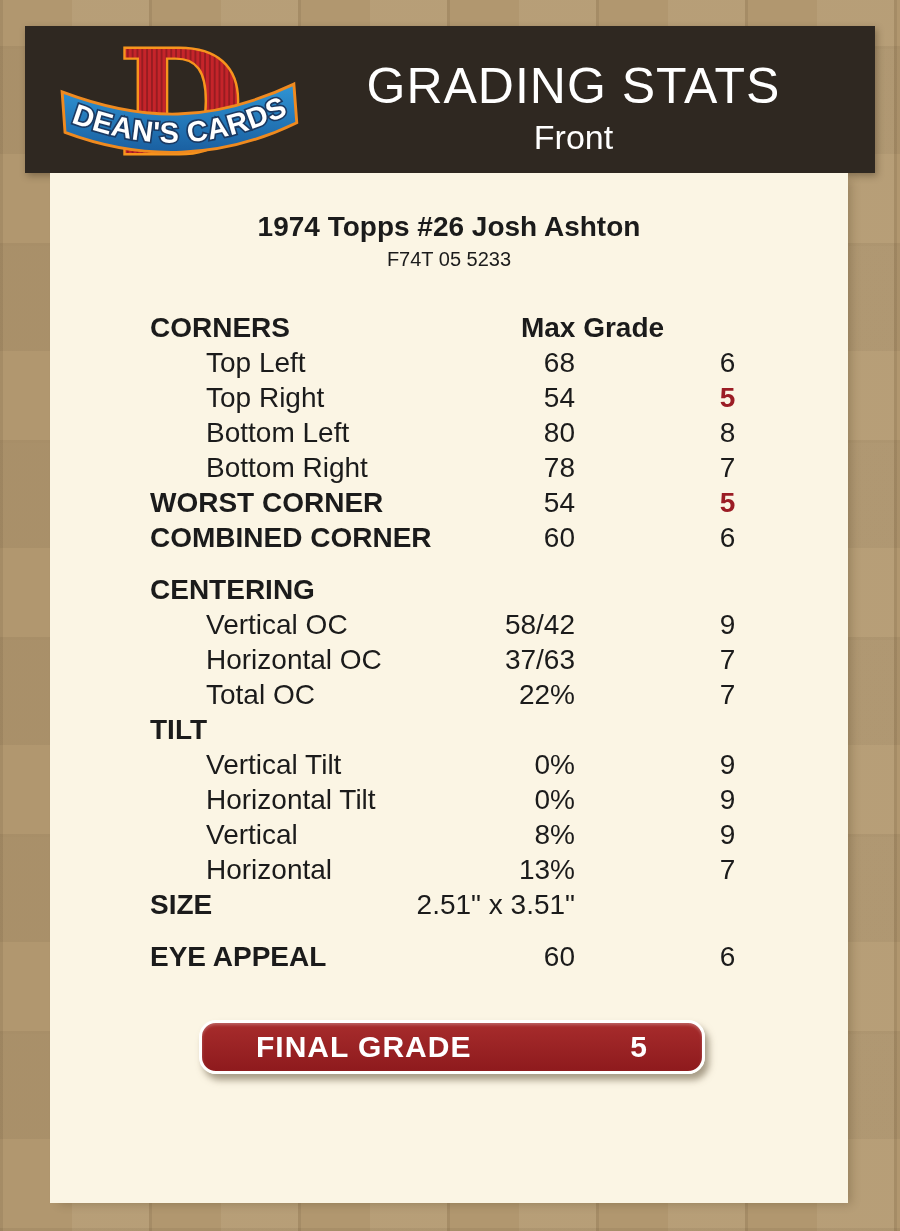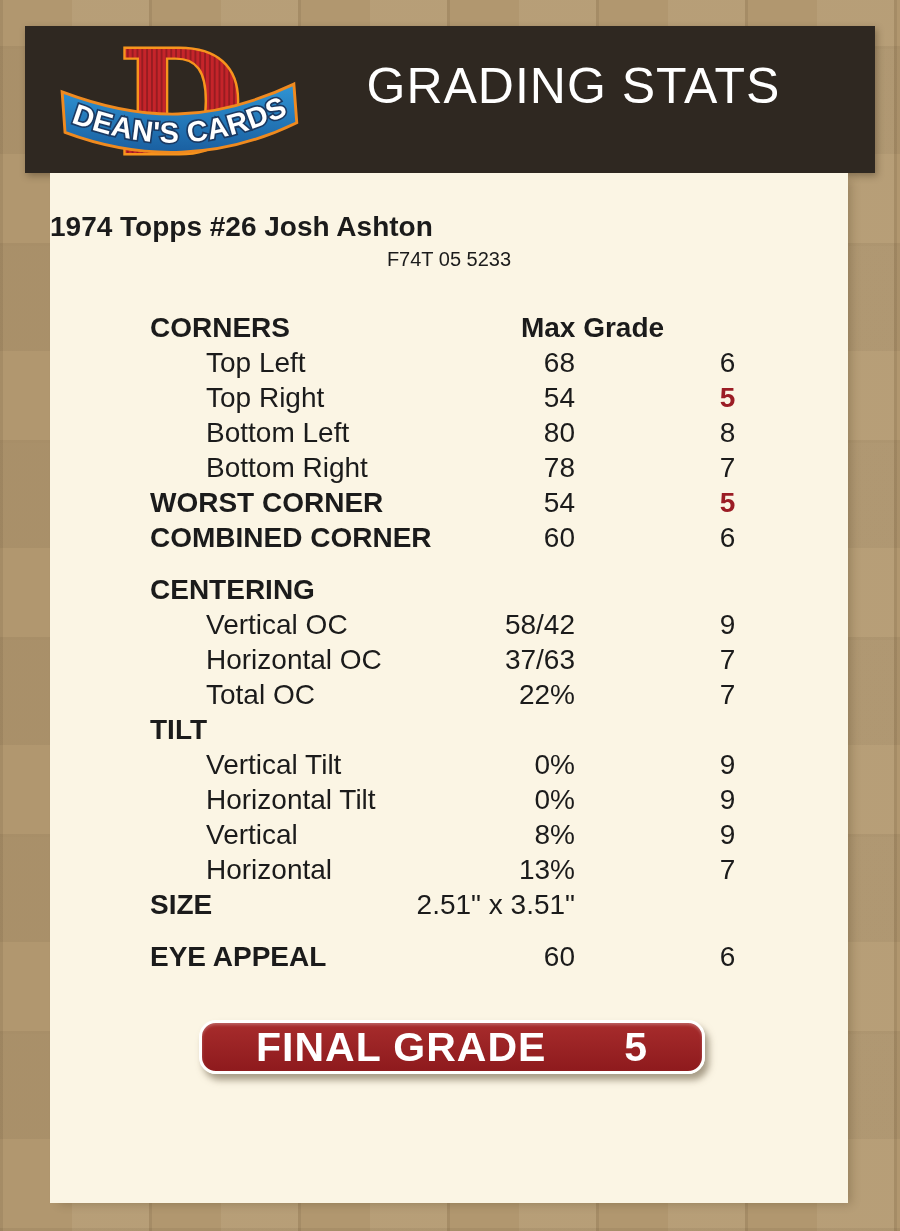--- a/index.html
+++ b/index.html
@@ -28,21 +28,21 @@
   .logo { position:absolute; left:26px; top:4px; width:254px; height:140px; }
   .titles { position:absolute; left:255px; right:8px; top:32px; text-align:center; color:#ffffff; }
   .title   { font-size:50px; line-height:56px; letter-spacing:1px; font-weight:normal; }
   .subtitle{ font-size:34px; line-height:46px; font-weight:normal; }
 
   .panel {
     position:absolute; left:50px; top:173px; width:798px; height:1030px;
     background:var(--panel-cream,#fbf5e4);
     box-shadow:6px 4px 9px -3px rgba(60,45,20,0.25);
   }
-  .card-title  { margin-top:38px; text-align:left; font-size:28px; font-weight:bold; }
+  .card-title  { margin-top:38px; text-align:center; font-size:28px; font-weight:bold; }
   .card-serial { margin-top:5px;  text-align:center; font-size:20px; }
 
   .gtable { margin-top:39px; }
   .trow { display:flex; height:35px; line-height:35px; font-size:28px; padding-left:100px; white-space:nowrap; }
   .trow .lbl { width:290px; }
   .trow .val { width:135px; text-align:right; }
   .trow .gap { width:80px;  }
   .trow .grd { width:145px; text-align:center; }
   .trow.wide .lbl { width:190px; }
   .trow.wide .val { width:235px; }
@@ -50,21 +50,21 @@
   .bold   { font-weight:bold; }
   .red    { color:var(--accent-red,#9b1c24); font-weight:bold; }
   .spacer { height:17px; }
 
   .final {
     margin:46px 0 0 149px; width:506px; height:54px;
     border:3px solid #ffffff; border-radius:17px;
     background:linear-gradient(180deg,#a72c2c 0%, var(--button-red,#8e1a1d) 100%);
     box-shadow:4px 6px 7px rgba(96,82,58,0.55), inset 0 2px 3px rgba(255,255,255,0.25);
     display:flex; align-items:center; justify-content:space-between;
-    padding:0 54px; color:#ffffff; font-size:41px; font-weight:bold; letter-spacing:1px;
+    padding:0 54px; color:#ffffff; font-size:30px; font-weight:bold; letter-spacing:1px;
     cursor:default;
   }
 </style>
 </head>
 <body>
 
 <div class="page">
 
   <div class="header">
 
@@ -84,20 +84,21 @@
         <path d="M5,64 C90,96 160,96 245,56 L248,96 C170,134 88,136 8,106 Z" fill="url(#blueGrad)" stroke="#ef8a1f" stroke-width="3"></path>
         <path id="ribbonPath" d="M12,95 C95,126 162,124 242,86" fill="none"></path>
         <text font-family="Liberation Sans, sans-serif" font-weight="bold" font-size="30" fill="#ffffff" stroke="#1b3a63" stroke-width="3.5" paint-order="stroke" letter-spacing="0.5">
           <textPath href="#ribbonPath" startOffset="2">DEAN'S CARDS</textPath>
         </text>
       </svg>
     </div>
 
     <div class="titles">
       <div class="title">GRADING STATS</div>
+      <div class="subtitle">Front</div>
     </div>
   </div>
 
   <div class="panel">
 
     <div class="card-title">1974 Topps #26 Josh Ashton</div>
     <div class="card-serial">F74T 05 5233</div>
 
     <div class="gtable">
 

